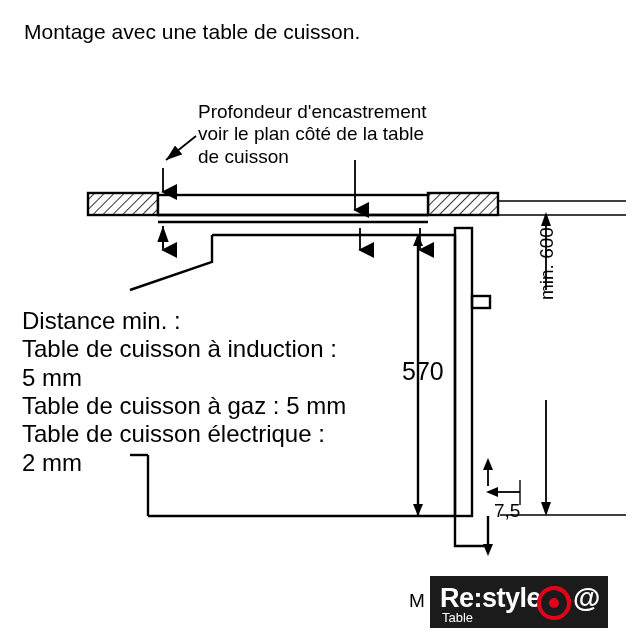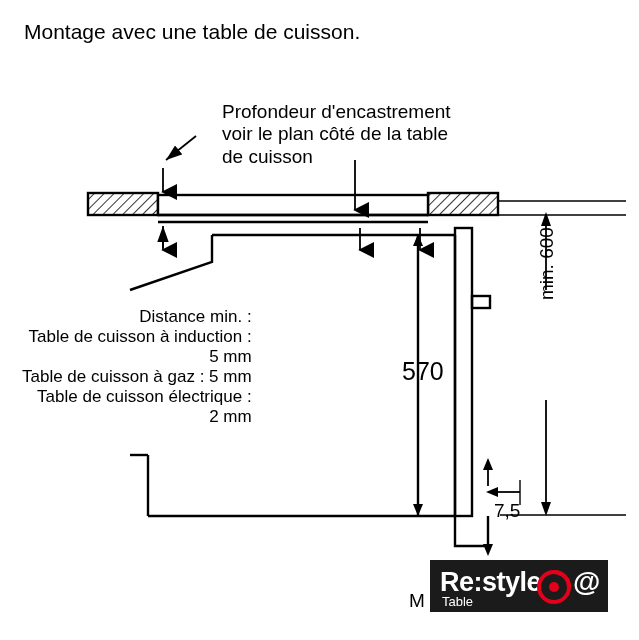--- a/index.html
+++ b/index.html
@@ -34,27 +34,25 @@
   }
   #title-text {
     left: 24px;
     top: 20px;
     font-size: 21px;
   }
   #depth-note {
     left: 198px;
     top: 101px;
     font-size: 19px;
-    margin-left: 24px;
   }
   #distance-note {
     left: 22px;
     top: 307px;
-    font-size: 17px;
-    text-align: right;
+    font-size: 24px;
   }
   #label-570 {
     left: 402px;
     top: 357px;
     font-size: 25px;
   }
   #label-75 {
     left: 494px;
     top: 500px;
     font-size: 19px;
@@ -70,21 +68,21 @@
   }
   #label-m {
     left: 409px;
     top: 590px;
     font-size: 19px;
   }
   
   #logo {
     position: absolute;
     left: 430px;
-    top: 560px;
+    top: 576px;
     width: 178px;
     height: 52px;
     background: #1b1b1b;
     overflow: hidden;
   }
   #logo-restyle {
     position: absolute;
     left: 10px;
     top: 7px;
     color: #ffffff;

